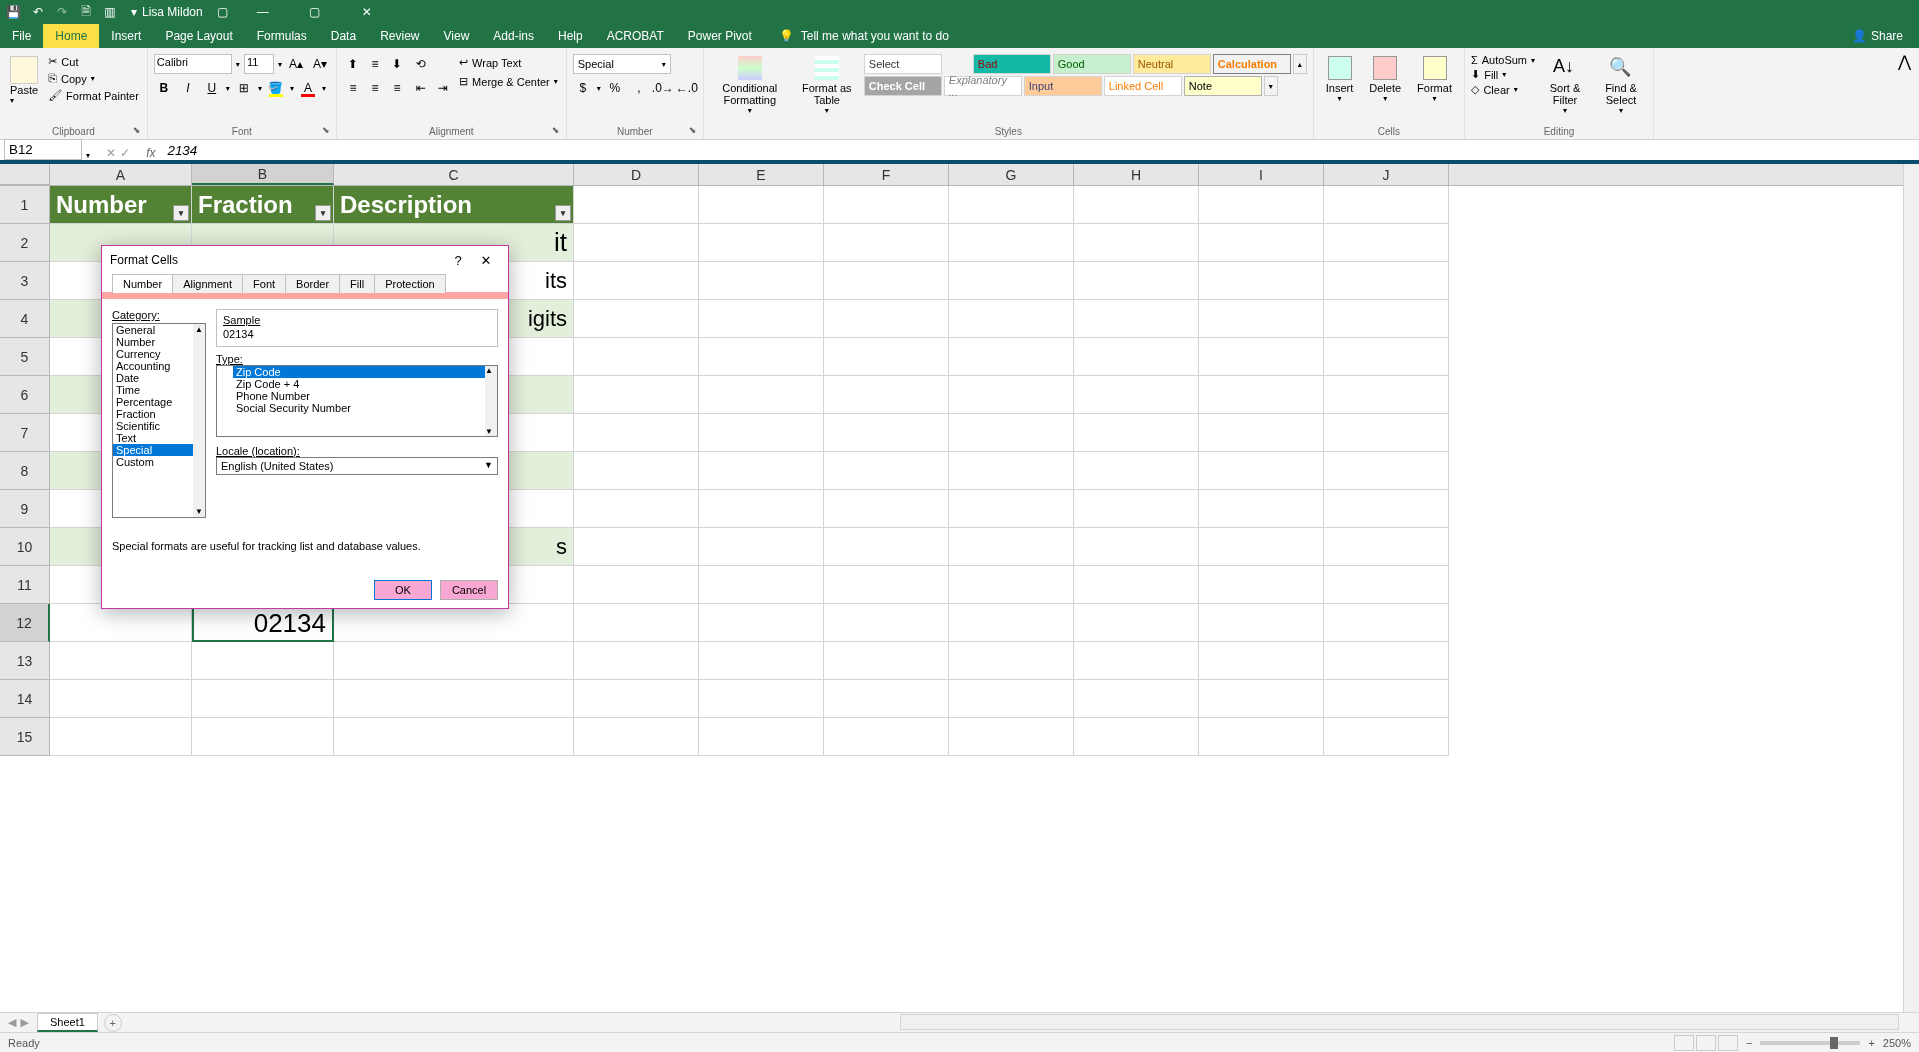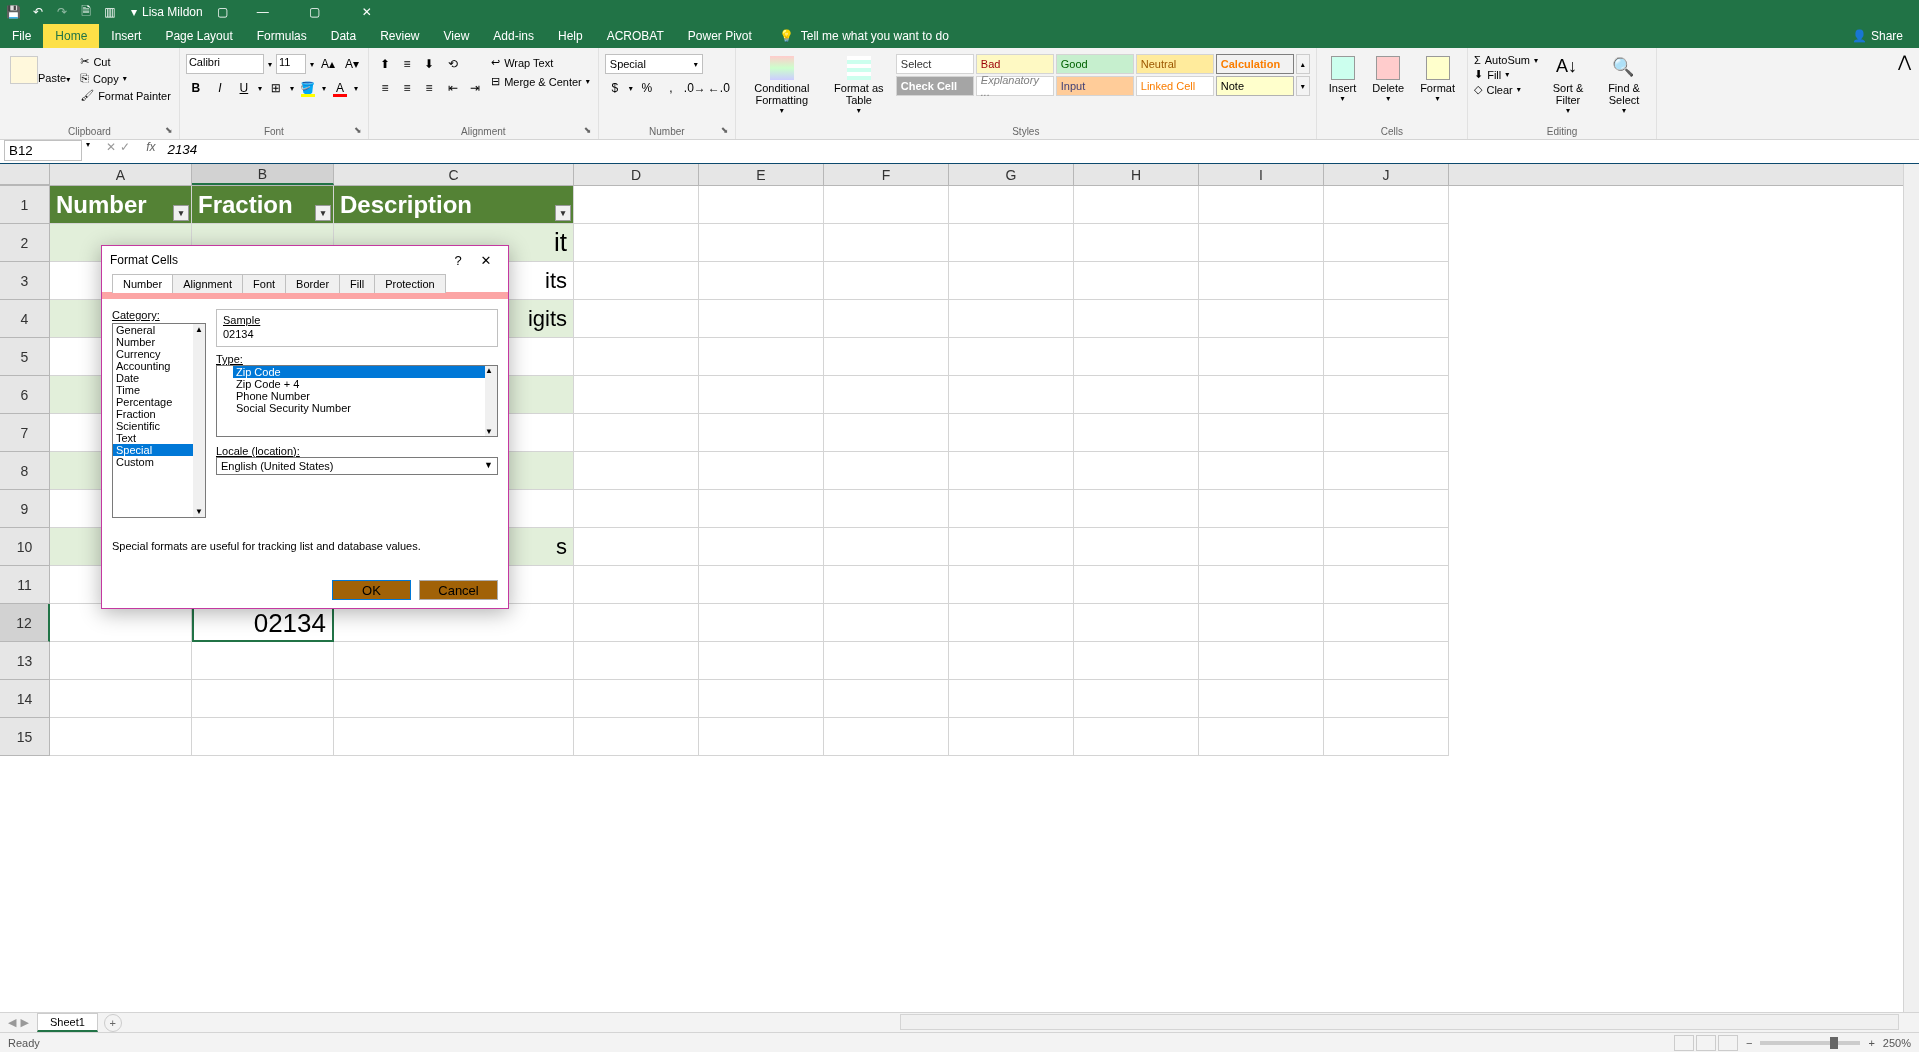--- a/index.html
+++ b/index.html
@@ -22,54 +22,54 @@
 
 
 .ribbon { background: #f3f3f3; height: 92px; display: flex; border-bottom: 1px solid #d4d4d4; }
 .ribbon-group { border-right: 1px solid #e1e1e1; display: flex; flex-direction: column; padding: 2px 6px; position: relative; }
 .ribbon-group-label { position: absolute; bottom: 2px; left: 0; right: 0; text-align: center; font-size: 10px; color: #666; }
 .ribbon-group-content { flex: 1; display: flex; align-items: flex-start; gap: 4px; padding-top: 4px; }
 .dlauncher { position: absolute; bottom: 2px; right: 2px; width: 12px; height: 12px; font-size: 9px; color: #666; cursor: pointer; }
 
 .clip-col { display: flex; flex-direction: column; gap: 2px; font-size: 11px; }
 .clip-item { display: flex; align-items: center; gap: 4px; cursor: pointer; padding: 1px 2px; }
-.paste-big { display: flex; flex-direction: row; align-items: flex-end; cursor: pointer; padding: 2px 4px; }
+.paste-big { display: flex; flex-direction: column; align-items: flex-start; cursor: pointer; padding: 2px 4px; }
 .paste-icon { width: 28px; height: 28px; background: #fff8dc; border: 1px solid #ccc; }
 
 .font-row { display: flex; align-items: center; gap: 4px; }
 .font-select { border: 1px solid #c0c0c0; background: #fff; font-size: 11px; padding: 1px 2px; height: 20px; }
 .font-name { width: 78px; }
 .font-size { width: 30px; }
 .btn-small { width: 20px; height: 20px; display: flex; align-items: center; justify-content: center; cursor: pointer; font-size: 12px; border: 1px solid transparent; }
 
 .align-grid { display: grid; grid-template-columns: repeat(3, 20px); gap: 2px; }
 .wrap-merge { display: flex; flex-direction: column; gap: 2px; font-size: 11px; }
 .wrap-item { display: flex; align-items: center; gap: 4px; cursor: pointer; padding: 2px; }
 
 .number-format { border: 1px solid #c0c0c0; background: #fff; font-size: 11px; padding: 2px 4px; width: 98px; height: 20px; display: flex; align-items: center; justify-content: space-between; }
 .style-cell { width: 78px; height: 20px; font-size: 11px; padding: 2px 4px; border: 1px solid #d4d4d4; cursor: pointer; display: flex; align-items: center; }
 .style-normal { background: #fff; color: #333; }
-.style-bad { background: #fef9c3; color: #9c0006; }
+.style-bad { background: #14b8a6; color: #9c0006; margin-left: 29px; }
 .style-good { background: #c6efce; color: #006100; }
 .style-neutral { background: #ffeb9c; color: #9c5700; }
 .style-calc { background: #f2f2f2; color: #fa7d00; font-weight: bold; border: 1px solid #7f7f7f; }
 .style-check { background: #a5a5a5; color: #fff; font-weight: bold; }
 .style-expl { background: #fff; color: #7f7f7f; font-style: italic; }
 .style-input { background: #ffcc99; color: #3f3f76; }
 .style-link { background: #fff; color: #fa7d00; }
 .style-note { background: #ffffcc; border: 1px solid #b2b2b2; }
 
 .big-btn { display: flex; flex-direction: column; align-items: center; cursor: pointer; padding: 2px 6px; font-size: 11px; }
 .big-btn-icon { width: 24px; height: 24px; margin-bottom: 2px; }
 
 .edit-col { display: flex; flex-direction: column; gap: 2px; font-size: 11px; }
 .edit-item { display: flex; align-items: center; gap: 4px; cursor: pointer; }
 
 
-.formula-bar { background: #fff; height: 24px; display: flex; align-items: flex-start; border-bottom: 1px solid #0c4a6e; font-size: 12px; }
+.formula-bar { background: #fff; height: 24px; display: flex; align-items: flex-end; border-bottom: 4px solid #0c4a6e; font-size: 12px; }
 .name-box { width: 78px; border: 1px solid #c0c0c0; padding: 2px 4px; margin: 0 4px; background: #fff; }
 .fx-btns { display: flex; gap: 4px; padding: 0 8px; color: #999; }
 .fx-label { font-style: italic; color: #666; padding: 0 8px; }
 .formula-input { flex: 1; padding: 2px 4px; border: none; outline: none; font-style: italic; }
 
 
 .sheet-container { position: relative; background: #fff; height: calc(100% - 24px - 24px - 92px - 24px - 20px - 20px); display: flex; }
 .sheet-main { flex: 1; overflow: hidden; position: relative; }
 
 .col-headers { display: flex; background: #e6e6e6; height: 22px; border-bottom: 1px solid #b7b7b7; }
@@ -115,21 +115,21 @@
 .sample-label { font-size: 11px; text-decoration: underline; }
 .sample-val { padding: 2px 0; font-size: 11px; }
 .type-list { border: 1px solid #7a7a7a; height: 72px; background: #fff; position: relative; }
 .type-list-inner { position: absolute; left: 16px; top: 0; right: 12px; }
 .type-item { padding: 0 3px; cursor: pointer; font-size: 11px; }
 .type-item.sel { background: #0078d7; color: #fff; }
 .type-scroll { position: absolute; right: 0; top: 0; width: 12px; height: 100%; background: #f0f0f0; display: flex; flex-direction: column; justify-content: space-between; font-size: 8px; }
 .locale-select { width: 100%; border: 1px solid #7a7a7a; padding: 2px 4px; background: #fff; font-size: 11px; display: flex; justify-content: space-between; }
 .dialog-desc { padding: 12px 10px 20px 10px; font-size: 11px; }
 .dialog-footer { padding: 8px 10px; display: flex; justify-content: flex-end; gap: 8px; border-top: none; }
-.dlg-btn { width: 79px; height: 20px; font-size: 13px; border: 1px solid #adadad; background: #a16207; cursor: pointer; }
+.dlg-btn { width: 58px; height: 20px; font-size: 11px; border: 1px solid #adadad; background: #f9a8d4; cursor: pointer; }
 .dlg-btn.primary { border: 1px solid #0078d7; }
 
 
 .sheet-tabs-bar { height: 20px; background: #f3f3f3; display: flex; align-items: center; border-top: 1px solid #d4d4d4; font-size: 11px; position: relative; }
 .sheet-nav { display: flex; gap: 4px; padding: 0 8px; color: #999; }
 .sheet-tab { padding: 2px 12px; background: #fff; border: 1px solid #ccc; border-bottom: 2px solid #217346; cursor: pointer; }
 .sheet-add { width: 18px; height: 18px; border: 1px solid #ccc; border-radius: 50%; display: flex; align-items: center; justify-content: center; margin-left: 6px; cursor: pointer; color: #666; }
 .hscroll { position: absolute; right: 20px; left: 900px; height: 16px; bottom: 2px; background: #f0f0f0; border: 1px solid #d4d4d4; }
 
 

